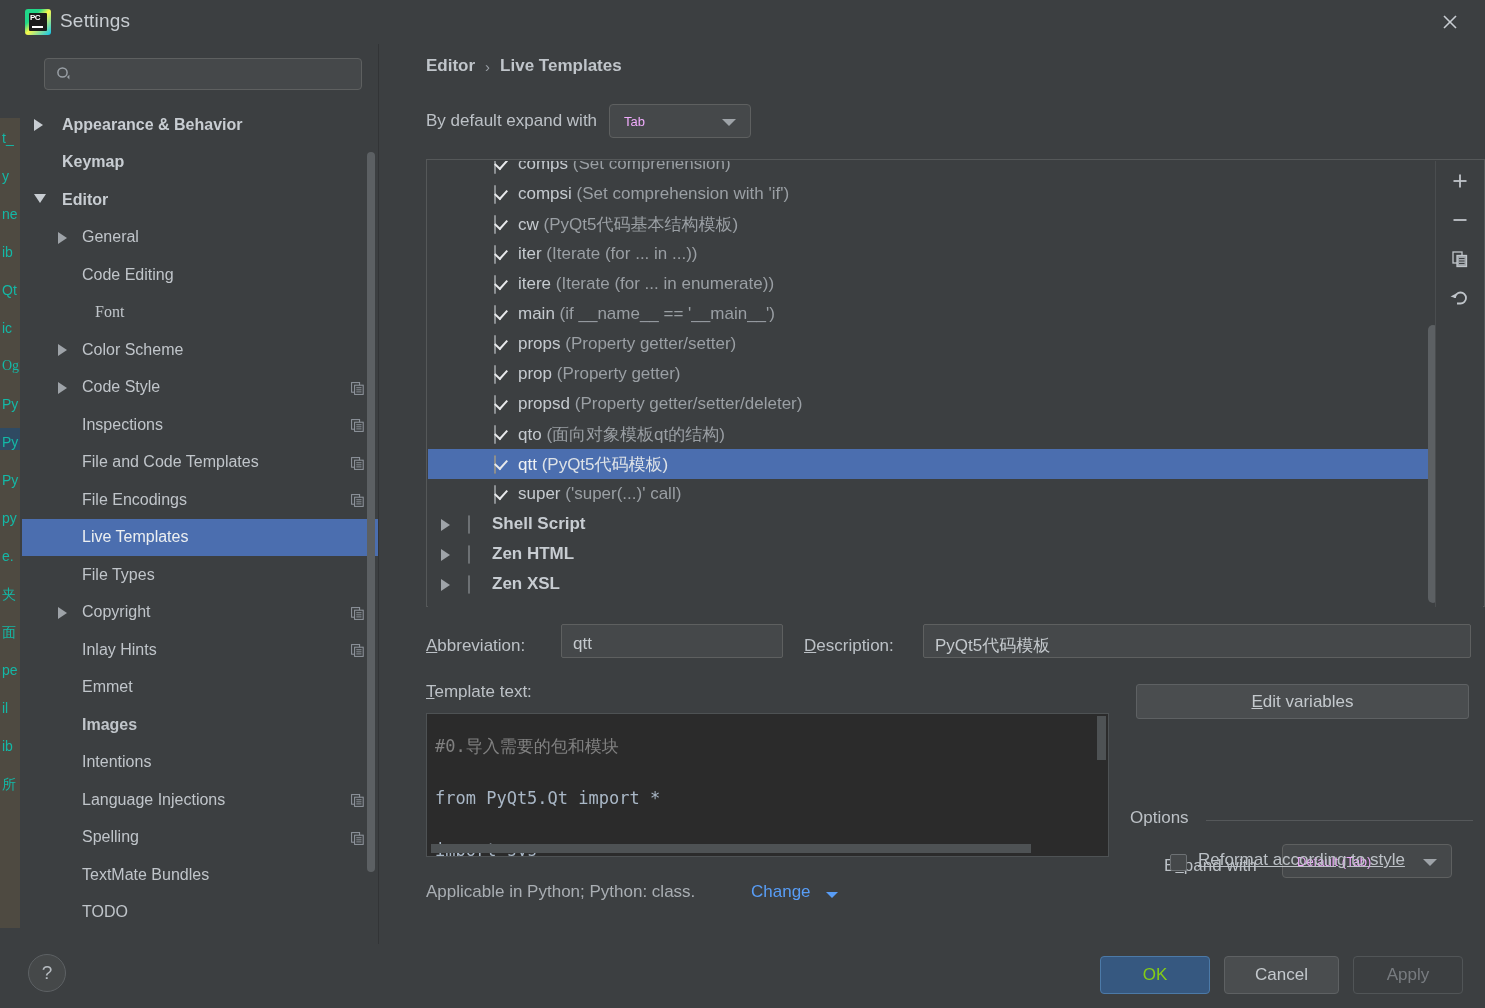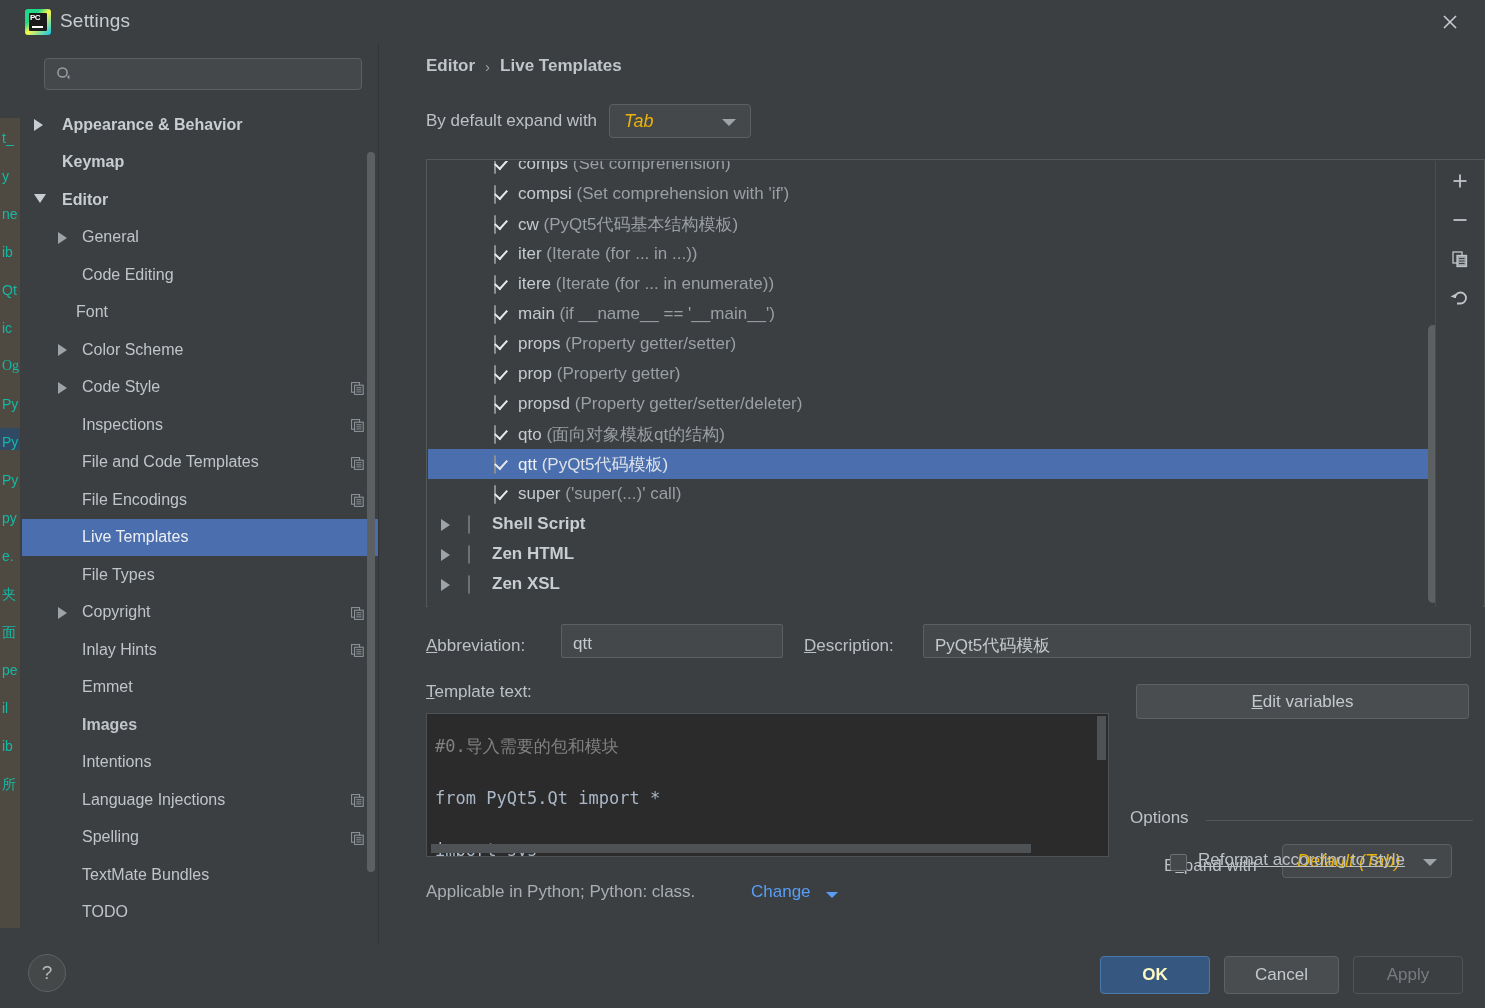--- a/index.html
+++ b/index.html
@@ -57,21 +57,21 @@
   .side-divider{position:absolute;left:356px;top:44px;width:1px;height:900px;background:#323436;}
 
   
   .content{position:absolute;left:356px;top:44px;width:1107px;height:900px;}
   .breadcrumb{position:absolute;left:48px;top:12px;font-size:17px;font-weight:bold;color:#c0c5ca;display:flex;align-items:center;gap:10px;}
   .bc-sep{color:#9aa0a6;font-weight:normal;font-size:15px;}
 
   .expandrow{position:absolute;left:48px;top:60px;display:flex;align-items:center;gap:12px;}
   .expandrow .lbl{font-size:17px;color:#bcc1c6;}
   .combo{position:relative;height:34px;box-sizing:border-box;background:#45484a;border:1px solid #5e6060;border-radius:4px;display:flex;align-items:center;cursor:pointer;}
-  .combo .val{font-size:18px;color:#eab308;padding-left:14px;font-style:italic;}
+  .combo .val{font-size:13px;color:#f0abfc;padding-left:14px;}
   .combo .caret{position:absolute;right:14px;top:14px;width:0;height:0;border-left:7px solid transparent;border-right:7px solid transparent;border-top:7px solid #9ea3a8;}
 
   .listpanel{position:absolute;left:48px;top:115px;width:1059px;height:448px;
     box-sizing:border-box;background:#3c3f41;border:1px solid #555859;}
   .listview{position:absolute;left:1px;top:1px;width:1009px;height:446px;overflow:hidden;background:#3c3f41;}
   .row{position:relative;height:30px;display:flex;align-items:center;white-space:nowrap;}
   .row.sel{background:#4b6eaf;}
   .row .cb{position:absolute;left:66px;top:7px;width:15px;height:15px;box-sizing:border-box;}
   .row .cb.child{left:66px;}
   .row .cb.grp{left:40px;}
@@ -118,21 +118,21 @@
 
   .applicable{position:absolute;left:48px;top:838px;font-size:17px;color:#a9aeb3;}
   .change-link{position:absolute;left:373px;top:838px;font-size:17px;color:#589df6;cursor:pointer;}
   .change-caret{position:absolute;left:448px;top:848px;width:0;height:0;border-left:6px solid transparent;border-right:6px solid transparent;border-top:6px solid #589df6;}
 
   
   .footer{position:absolute;left:0;top:944px;width:1463px;height:64px;background:#3c3f41;}
   .help-btn{position:absolute;left:6px;top:10px;width:36px;height:36px;border-radius:50%;border:1px solid #5d6164;background:#454849;display:flex;align-items:center;justify-content:center;cursor:pointer;}
   .help-btn span{font-size:19px;color:#b6bbc0;}
   .btn{position:absolute;top:12px;height:38px;box-sizing:border-box;border-radius:4px;display:flex;align-items:center;justify-content:center;cursor:pointer;font-size:17px;}
-  .btn-ok{left:1078px;width:110px;background:#365880;border:1px solid #4c7aa8;color:#fef9c3;font-weight:bold;}
+  .btn-ok{left:1078px;width:110px;background:#365880;border:1px solid #4c7aa8;color:#84cc16;font-weight:normal;}
   .btn-cancel{left:1202px;width:115px;background:#4a4d4f;border:1px solid #5e6163;color:#c4c9cd;}
   .btn-apply{left:1331px;width:110px;background:#3c3f41;border:1px solid #515557;color:#787c80;}
 
   .mnem{text-decoration:underline;}
 </style>
 </head>
 <body>
 
 <div class="root">
 
@@ -200,21 +200,21 @@
             <span class="label" style="left: 40px;">Editor</span>
           </div>
           <div class="tree-item">
             <span class="arrow" style="left: 36px; top: 13px; border-top: 6px solid transparent; border-bottom: 6px solid transparent; border-left: 9px solid rgb(158, 163, 168); width: 0px; height: 0px;"></span>
             <span class="label" style="left: 60px;">General</span>
           </div>
           <div class="tree-item">
             <span class="label" style="left: 60px;">Code Editing</span>
           </div>
           <div class="tree-item">
-            <span class="label" style="left: 54px;">Font</span>
+            <span class="label" style="left: 73px; font-family: Liberation Serif, serif;">Font</span>
           </div>
           <div class="tree-item">
             <span class="arrow" style="left: 36px; top: 13px; border-top: 6px solid transparent; border-bottom: 6px solid transparent; border-left: 9px solid rgb(158, 163, 168); width: 0px; height: 0px;"></span>
             <span class="label" style="left: 60px;">Color Scheme</span>
           </div>
           <div class="tree-item">
             <span class="arrow" style="left: 36px; top: 13px; border-top: 6px solid transparent; border-bottom: 6px solid transparent; border-left: 9px solid rgb(158, 163, 168); width: 0px; height: 0px;"></span>
             <span class="label" style="left: 60px;">Code Style</span>
             <span class="copy-ic"><svg width="13" height="13" viewBox="0 0 13 13">
                 <rect x="0.6" y="0.6" width="8" height="9.6" fill="none" stroke="#9298a0" stroke-width="1"></rect>

